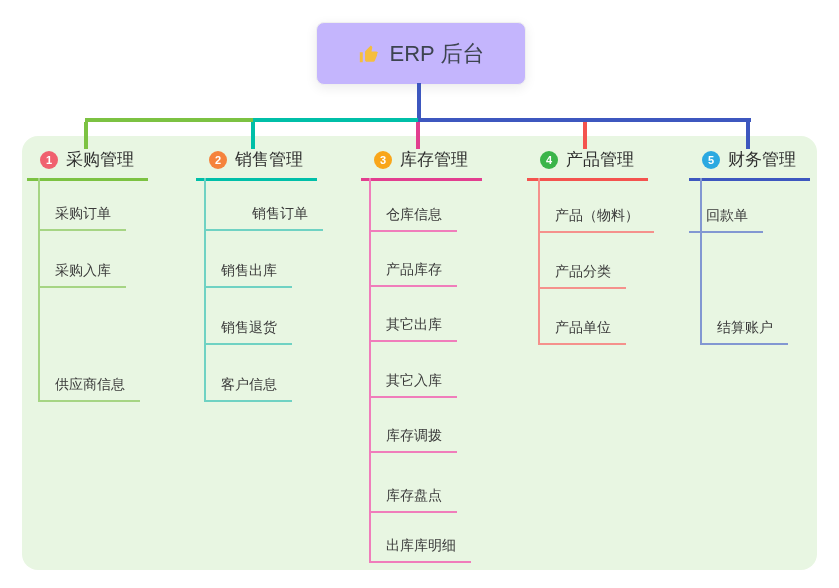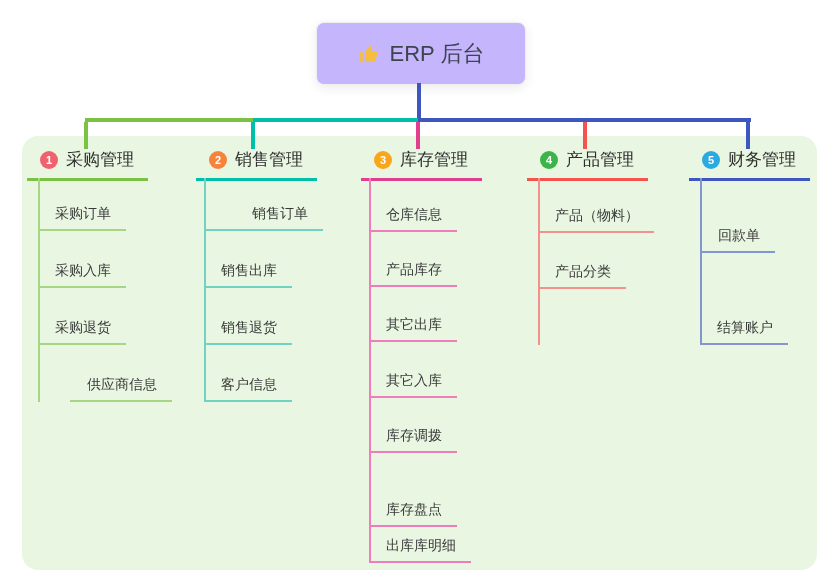--- a/index.html
+++ b/index.html
@@ -71,22 +71,21 @@
 <div class="vdrop" style="left: 746px; background: rgb(61, 87, 191);"></div>
 
 <div class="branch" style="left: 27px; top: 146px; --line: #7CC242; --child-line: #A6D584; --badge: #F0616E;">
   <div class="branch-header">
     <span class="badge">1</span>
     <span>采购管理</span>
   </div>
   <div class="vline" style="left:11px;height:224px;"></div>
   <div class="child" style="left:11px;top:58px;">采购订单</div>
   <div class="child" style="left:11px;top:115px;">采购入库</div>
-  <div class="child" style="left:11px;top:172px;">采购退货</div>
-  <div class="child" style="left:11px;top:229px;margin-left:32px;">供应商信息</div>
+  <div class="child" style="left:11px;top:229px;">供应商信息</div>
 </div>
 
 <div class="branch" style="left: 196px; top: 146px; --line: #00BFA8; --child-line: #6FD2C3; --badge: #F5833C;">
   <div class="branch-header">
     <span class="badge">2</span>
     <span>销售管理</span>
   </div>
   <div class="vline" style="left:8px;height:224px;"></div>
   <div class="child" style="left:8px;top:58px;padding-left:48px;">销售订单</div>
   <div class="child" style="left:8px;top:115px;">销售出库</div>
@@ -98,35 +97,36 @@
   <div class="branch-header">
     <span class="badge">3</span>
     <span>库存管理</span>
   </div>
   <div class="vline" style="left:8px;height:385px;"></div>
   <div class="child" style="left:8px;top:59px;">仓库信息</div>
   <div class="child" style="left:8px;top:114px;">产品库存</div>
   <div class="child" style="left:8px;top:169px;">其它出库</div>
   <div class="child" style="left:8px;top:225px;">其它入库</div>
   <div class="child" style="left:8px;top:280px;">库存调拨</div>
-  <div class="child" style="left:8px;top:354px;">库存盘点</div>
+  <div class="child" style="left:8px;top:340px;">库存盘点</div>
   <div class="child" style="left:8px;top:390px;">出库库明细</div>
 </div>
 
 <div class="branch" style="left: 527px; top: 146px; --line: #F4534E; --child-line: #F5918C; --badge: #3BB54A;">
   <div class="branch-header">
     <span class="badge">4</span>
     <span>产品管理</span>
   </div>
   <div class="vline" style="left:11px;height:167px;"></div>
   <div class="child" style="left:11px;top:60px;">产品（物料）</div>
   <div class="child" style="left:11px;top:116px;">产品分类</div>
+  <div class="child" style="left:11px;top:172px;">产品单位</div>
 </div>
 
 <div class="branch" style="left: 689px; top: 146px; --line: #3D57BF; --child-line: #8297D2; --badge: #2BA9E1;">
   <div class="branch-header">
     <span class="badge">5</span>
     <span>财务管理</span>
   </div>
   <div class="vline" style="left:11px;height:167px;"></div>
-  <div class="child" style="left:12px;top:60px;margin-top:20px;">回款单</div>
+  <div class="child" style="left:0;top:60px;">回款单</div>
   <div class="child" style="left:11px;top:172px;">结算账户</div>
 </div>
 
 </body></html>

